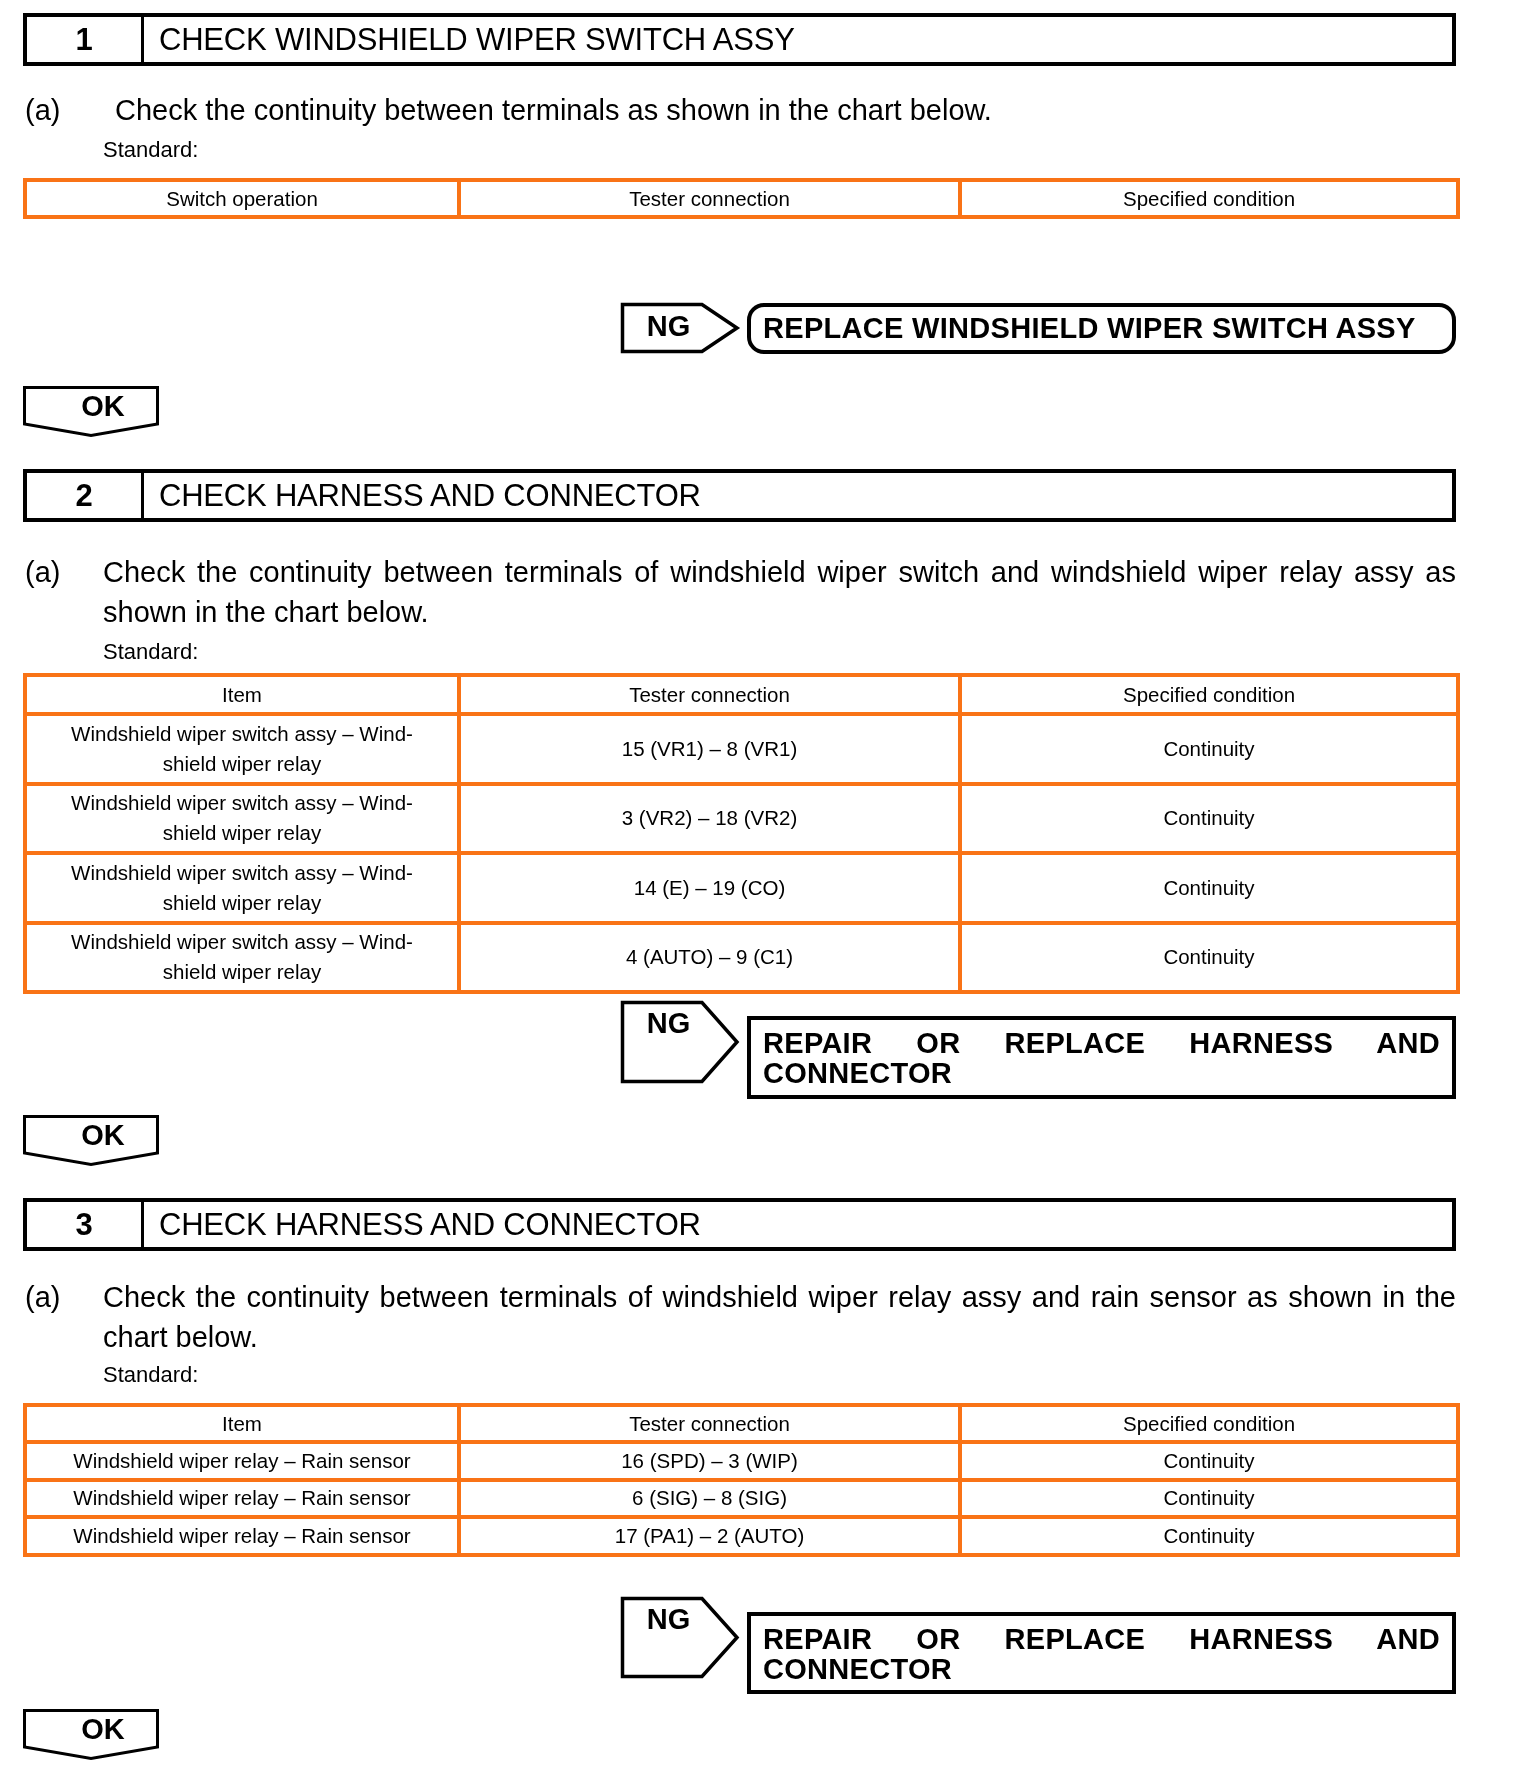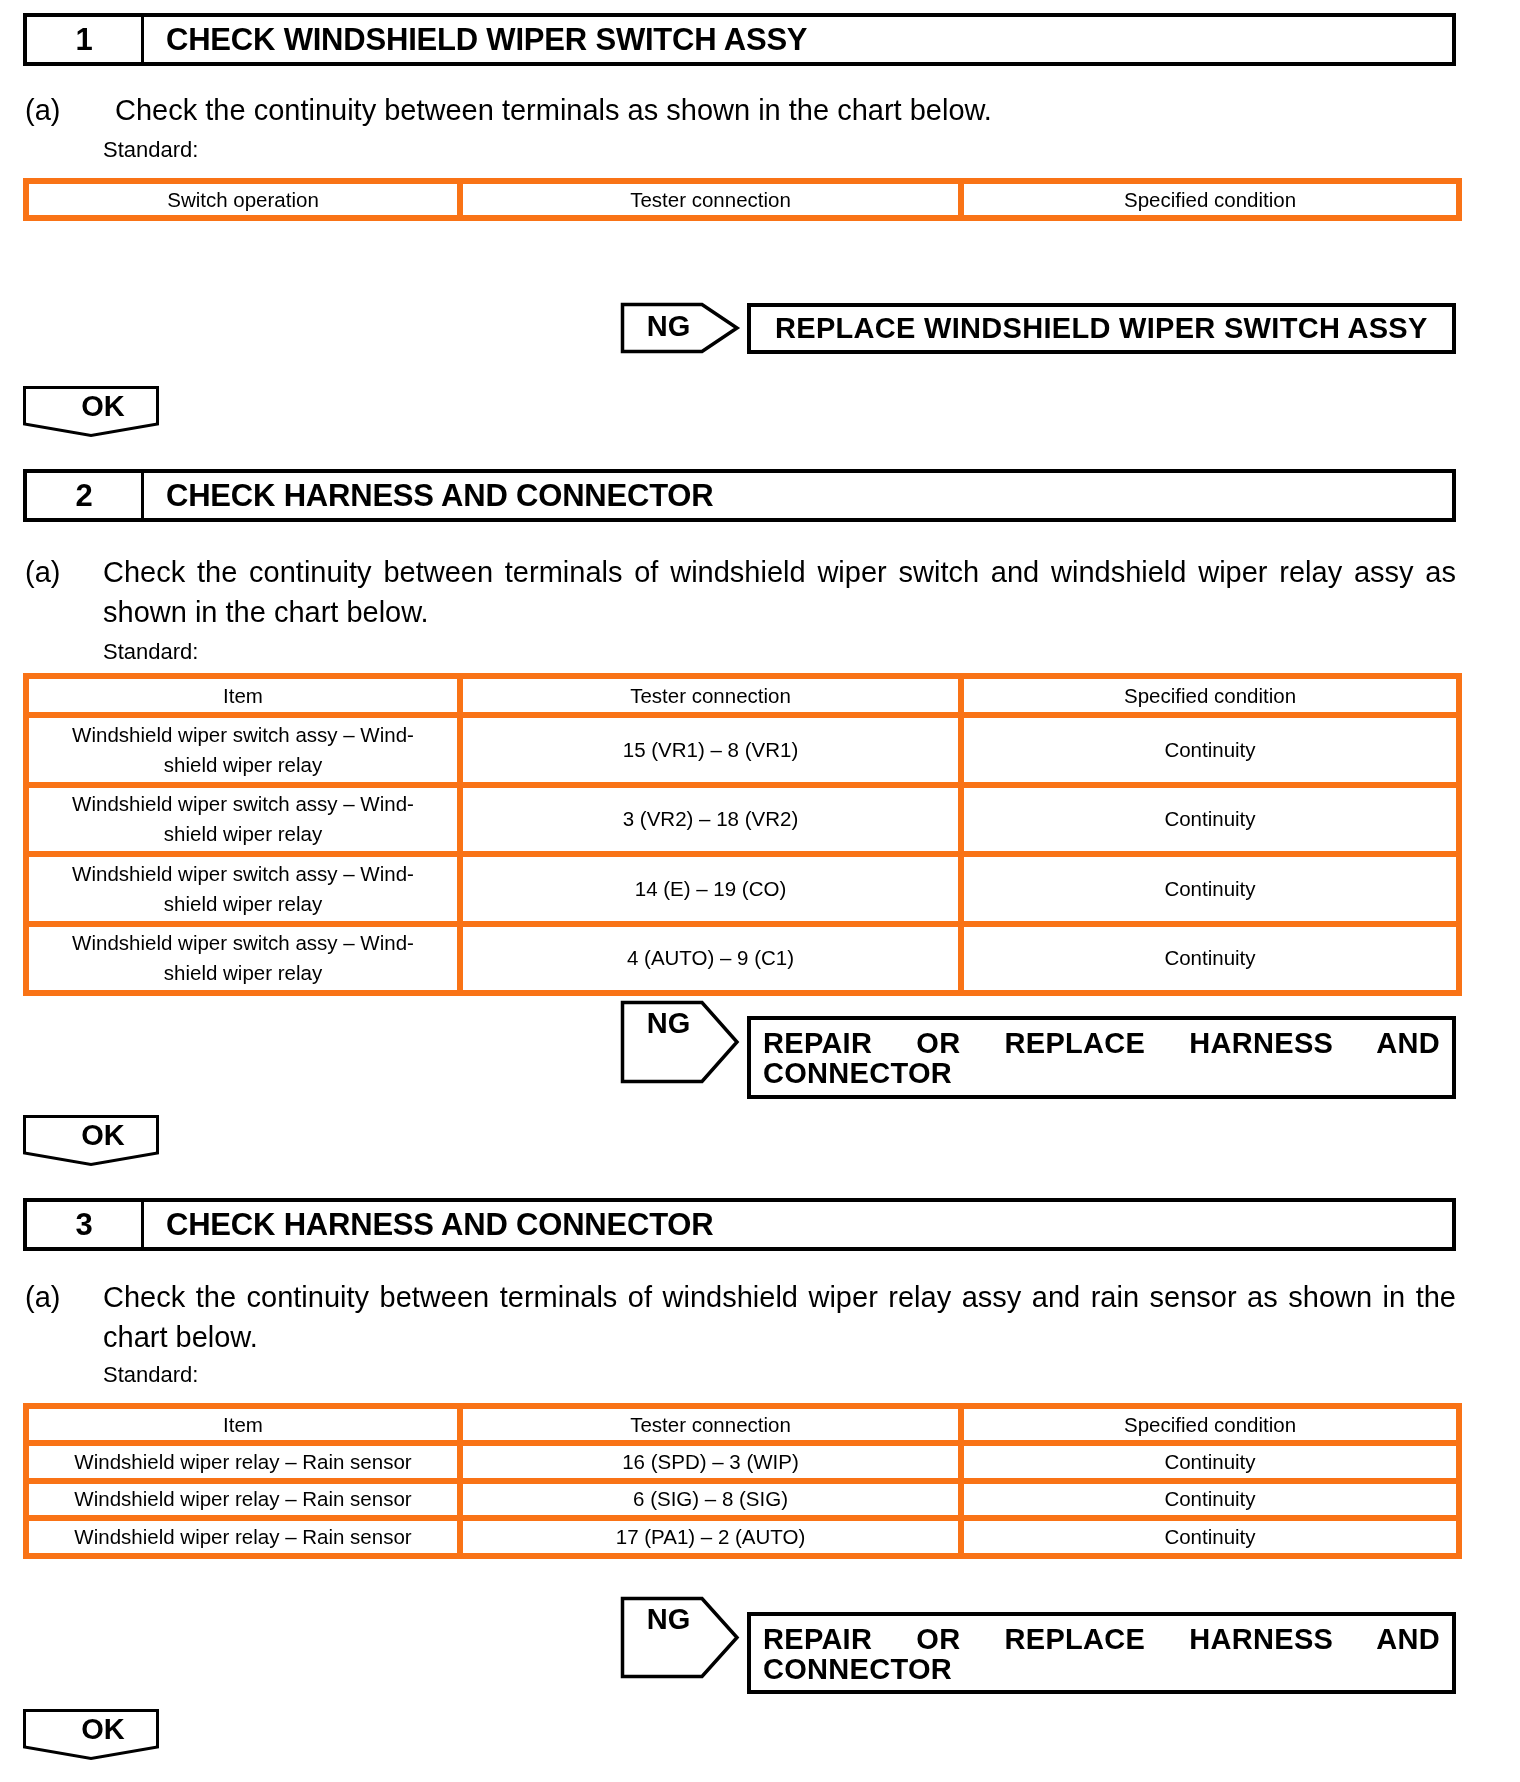--- a/index.html
+++ b/index.html
@@ -1,33 +1,33 @@
 <!DOCTYPE html>
 <html><head>
 <meta charset="utf-8">
 <style>
   html, body { margin:0; padding:0; background:#ffffff; }
   body { width:1520px; height:1782px; position:relative; overflow:hidden; color:#000; font-family:"Liberation Sans", sans-serif; }
   .hdr { position:absolute; left:23px; width:1433px; height:53px; border:4px solid #000; box-sizing:border-box; display:flex; }
   .hdr .num { width:114px; border-right:3px solid #000; display:flex; align-items:center; justify-content:center; font-weight:bold; font-size:31px; }
-  .hdr .title { flex:1; display:flex; align-items:center; padding-left:22px; font-weight:bold; font-size:31px; letter-spacing:-0.2px; }
+  .hdr .title { flex:1; display:flex; align-items:center; padding-left:15px; font-weight:normal; font-size:31px; letter-spacing:-0.2px; }
   .para { position:absolute; left:23px; width:1433px; font-size:29px; line-height:40px; }
   .para .lbl { position:absolute; left:2px; top:0; }
   .para .txt { position:absolute; left:80px; right:0; top:0; text-align:justify; }
   .std { position:absolute; left:103px; font-size:22px; font-weight:normal; line-height:40px; }
   table.tbl { position:absolute; left:23px; width:1433px; border-collapse:collapse; table-layout:fixed; }
-  table.tbl td, table.tbl th { border:6px solid #f97316; font-weight:normal; text-align:center; vertical-align:middle; padding:0 20px; font-size:20.5px; line-height:30px;margin-left:24px; }
+  table.tbl td, table.tbl th { border:4px solid #f97316; font-weight:normal; text-align:center; vertical-align:middle; padding:0 20px; font-size:20.5px; line-height:30px;margin-left:24px; }
   table.tbl col.c1 { width:434px; }
   table.tbl col.c2 { width:501px; }
   table.tbl col.c3 { width:498px; }
   .ng { position:absolute; left:621px; }
   .ng svg { position:absolute; left:0; top:0; overflow:visible; }
   .ng .ngtxt { position:absolute; left:0; width:95px; text-align:center; font-weight:bold; font-size:29px; }
   .res { position:absolute; left:747px; width:709px; border:4px solid #000; box-sizing:border-box; font-weight:bold; font-size:29px; letter-spacing:0.3px; }
-  .res.single { display:flex; align-items:center; padding-left:24px; }
+  .res.single { display:flex; align-items:center; padding-left:12px;border-radius:17px; }
   .res.multi { padding:8px 12px 0 12px; line-height:30px; text-align:justify; text-align-last:left;margin-top:15px; }
   .ok { position:absolute; left:23px; width:136px; height:52px; }
   .ok svg { position:absolute; left:0; top:0; }
   .ok .oktxt { position:absolute; left:0; top:2px; width:160px; text-align:center; font-weight:bold; font-size:29px; line-height:36px; }
 </style>
 </head>
 <body>
 
 <div class="hdr" style="top:13px;">
   <div class="num">1</div>

